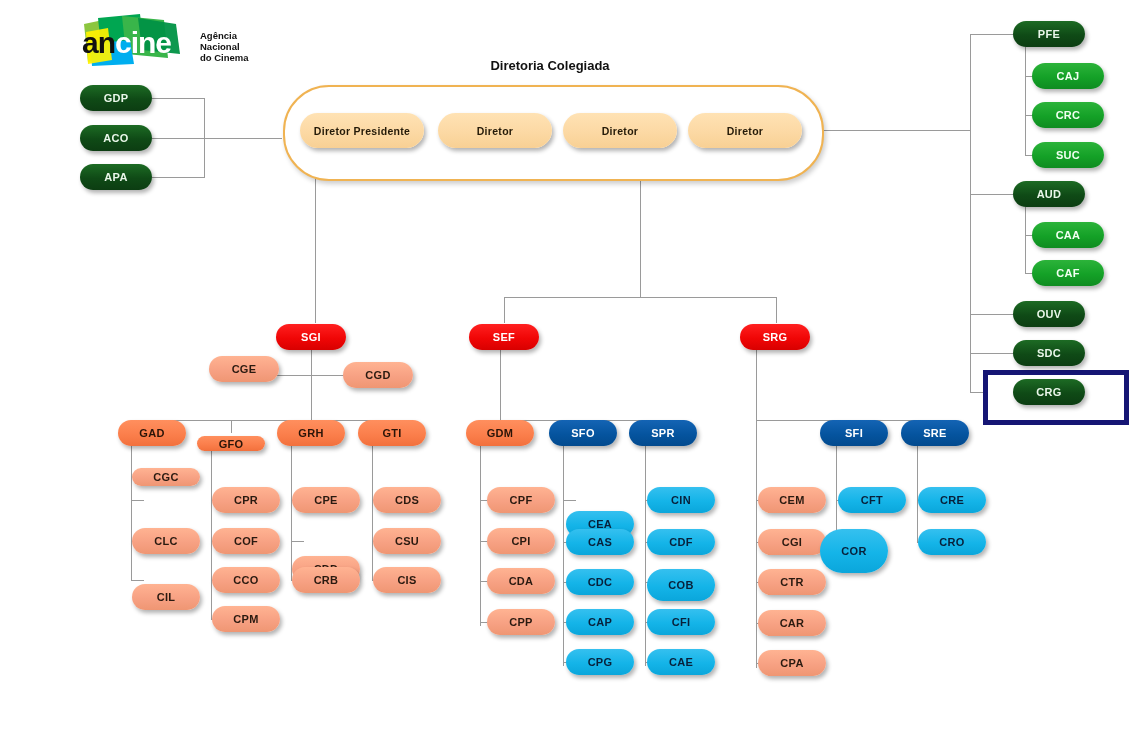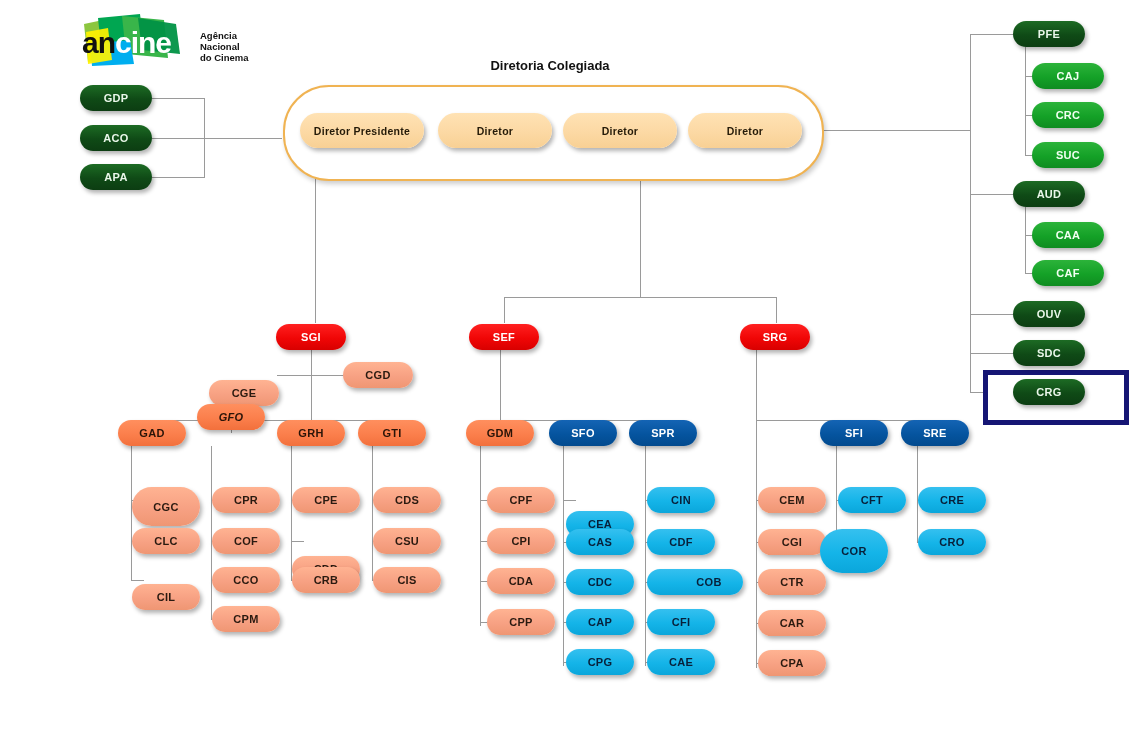--- a/index.html
+++ b/index.html
@@ -120,38 +120,38 @@
   <div class="ln lnv" style="left:315px;top:177px;height:146px;"></div>
   <div class="ln lnv" style="left:640px;top:177px;height:120px;"></div>
   <div class="ln lnh" style="left:504px;top:297px;width:272px;"></div>
   <div class="ln lnv" style="left:504px;top:297px;height:26px;"></div>
   <div class="ln lnv" style="left:776px;top:297px;height:26px;"></div>
 
   <div class="node red n-sm" style="left:276px;top:324px;width:70px;height:26px;">SGI</div>
   <div class="ln lnv" style="left:311px;top:350px;height:70px;"></div>
   <div class="ln lnh" style="left:277px;top:375px;width:34px;"></div>
   <div class="ln lnh" style="left:311px;top:375px;width:35px;"></div>
-  <div class="node salmon n-sm" style="left:209px;top:380px;width:70px;height:26px;">CGE</div>
+  <div class="node salmon n-sm" style="left:209px;top:356px;width:70px;height:26px;">CGE</div>
   <div class="node salmon n-sm" style="left:343px;top:362px;width:70px;height:26px;">CGD</div>
 
   <div class="ln lnh" style="left:152px;top:420px;width:240px;"></div>
   <div class="ln lnv" style="left:152px;top:420px;height:13px;"></div>
   <div class="ln lnv" style="left:231px;top:420px;height:13px;"></div>
   <div class="ln lnv" style="left:392px;top:420px;height:13px;"></div>
 
   <div class="node orange n-sm" style="left:118px;top:420px;width:68px;height:26px;">GAD</div>
-  <div class="node orange n-sm" style="left:197px;top:404px;width:68px;height:26px;font-style:italic;">GFO</div>
+  <div class="node orange n-sm" style="left:197px;top:436px;width:68px;height:15px;">GFO</div>
   <div class="node orange n-sm" style="left:277px;top:420px;width:68px;height:26px;">GRH</div>
   <div class="node orange n-sm" style="left:358px;top:420px;width:68px;height:26px;">GTI</div>
 
   <div class="ln lnv" style="left:131px;top:446px;height:134px;"></div>
   <div class="ln lnh" style="left:131px;top:500px;width:13px;"></div>
   <div class="ln lnh" style="left:131px;top:541px;width:13px;"></div>
   <div class="ln lnh" style="left:131px;top:580px;width:13px;"></div>
-  <div class="node salmon n-sm" style="left:132px;top:487px;width:68px;height:39px;">CGC</div>
+  <div class="node salmon n-sm" style="left:132px;top:468px;width:68px;height:18px;">CGC</div>
   <div class="node salmon n-sm" style="left:132px;top:528px;width:68px;height:26px;">CLC</div>
   <div class="node salmon n-sm" style="left:132px;top:567px;width:68px;height:26px;margin-top:17px;">CIL</div>
 
   <div class="ln lnv" style="left:211px;top:446px;height:173px;"></div>
   <div class="ln lnh" style="left:211px;top:500px;width:13px;"></div>
   <div class="ln lnh" style="left:211px;top:541px;width:13px;"></div>
   <div class="ln lnh" style="left:211px;top:580px;width:13px;"></div>
   <div class="ln lnh" style="left:211px;top:619px;width:13px;"></div>
   <div class="node salmon n-sm" style="left:212px;top:487px;width:68px;height:26px;">CPR</div>
   <div class="node salmon n-sm" style="left:212px;top:528px;width:68px;height:26px;">COF</div>
@@ -207,21 +207,21 @@
   <div class="node blue-light n-sm" style="left:566px;top:649px;width:68px;height:26px;">CPG</div>
 
   <div class="ln lnv" style="left:645px;top:446px;height:220px;"></div>
   <div class="ln lnh" style="left:645px;top:500px;width:13px;"></div>
   <div class="ln lnh" style="left:645px;top:542px;width:13px;"></div>
   <div class="ln lnh" style="left:645px;top:582px;width:13px;"></div>
   <div class="ln lnh" style="left:645px;top:622px;width:13px;"></div>
   <div class="ln lnh" style="left:645px;top:662px;width:13px;"></div>
   <div class="node blue-light n-sm" style="left:647px;top:487px;width:68px;height:26px;">CIN</div>
   <div class="node blue-light n-sm" style="left:647px;top:529px;width:68px;height:26px;">CDF</div>
-  <div class="node blue-light n-sm" style="left:647px;top:569px;width:68px;height:26px;padding-left:28px;">COB</div>
+  <div class="node blue-light n-sm" style="left:647px;top:569px;width:68px;height:32px;">COB</div>
   <div class="node blue-light n-sm" style="left:647px;top:609px;width:68px;height:26px;">CFI</div>
   <div class="node blue-light n-sm" style="left:647px;top:649px;width:68px;height:26px;">CAE</div>
 
   <div class="node red n-sm" style="left:740px;top:324px;width:70px;height:26px;">SRG</div>
   <div class="ln lnv" style="left:756px;top:350px;height:70px;"></div>
   <div class="ln lnh" style="left:756px;top:420px;width:179px;"></div>
   <div class="ln lnv" style="left:854px;top:420px;height:13px;"></div>
   <div class="ln lnv" style="left:935px;top:420px;height:13px;"></div>
 
   <div class="node blue-dark n-sm" style="left:820px;top:420px;width:68px;height:26px;">SFI</div>

